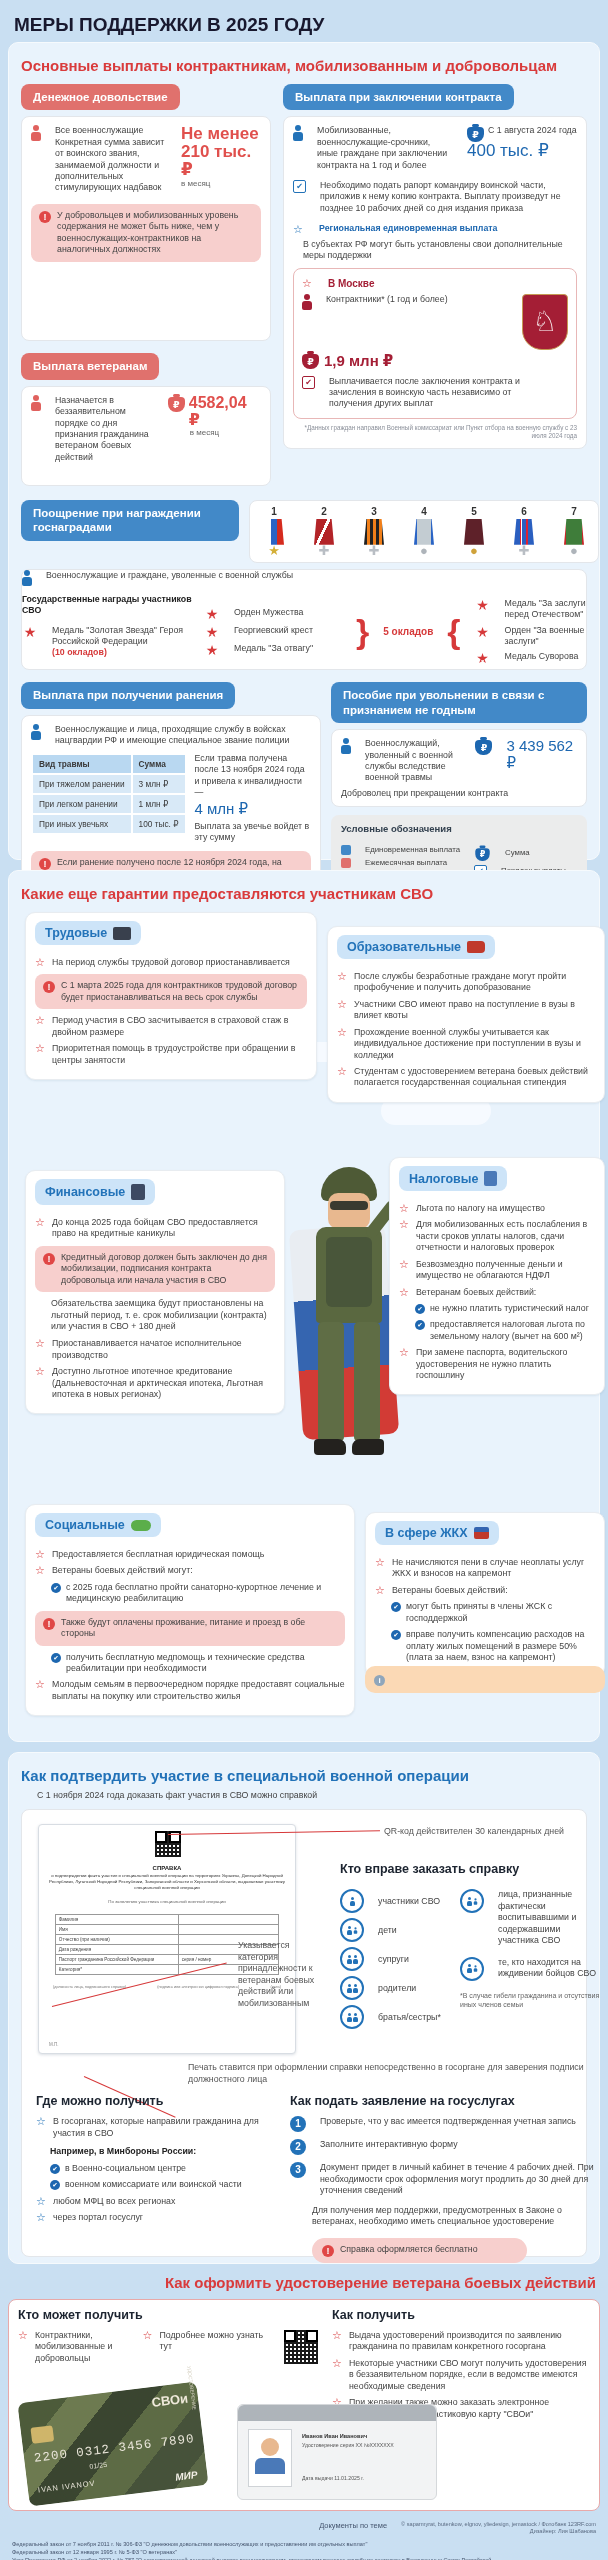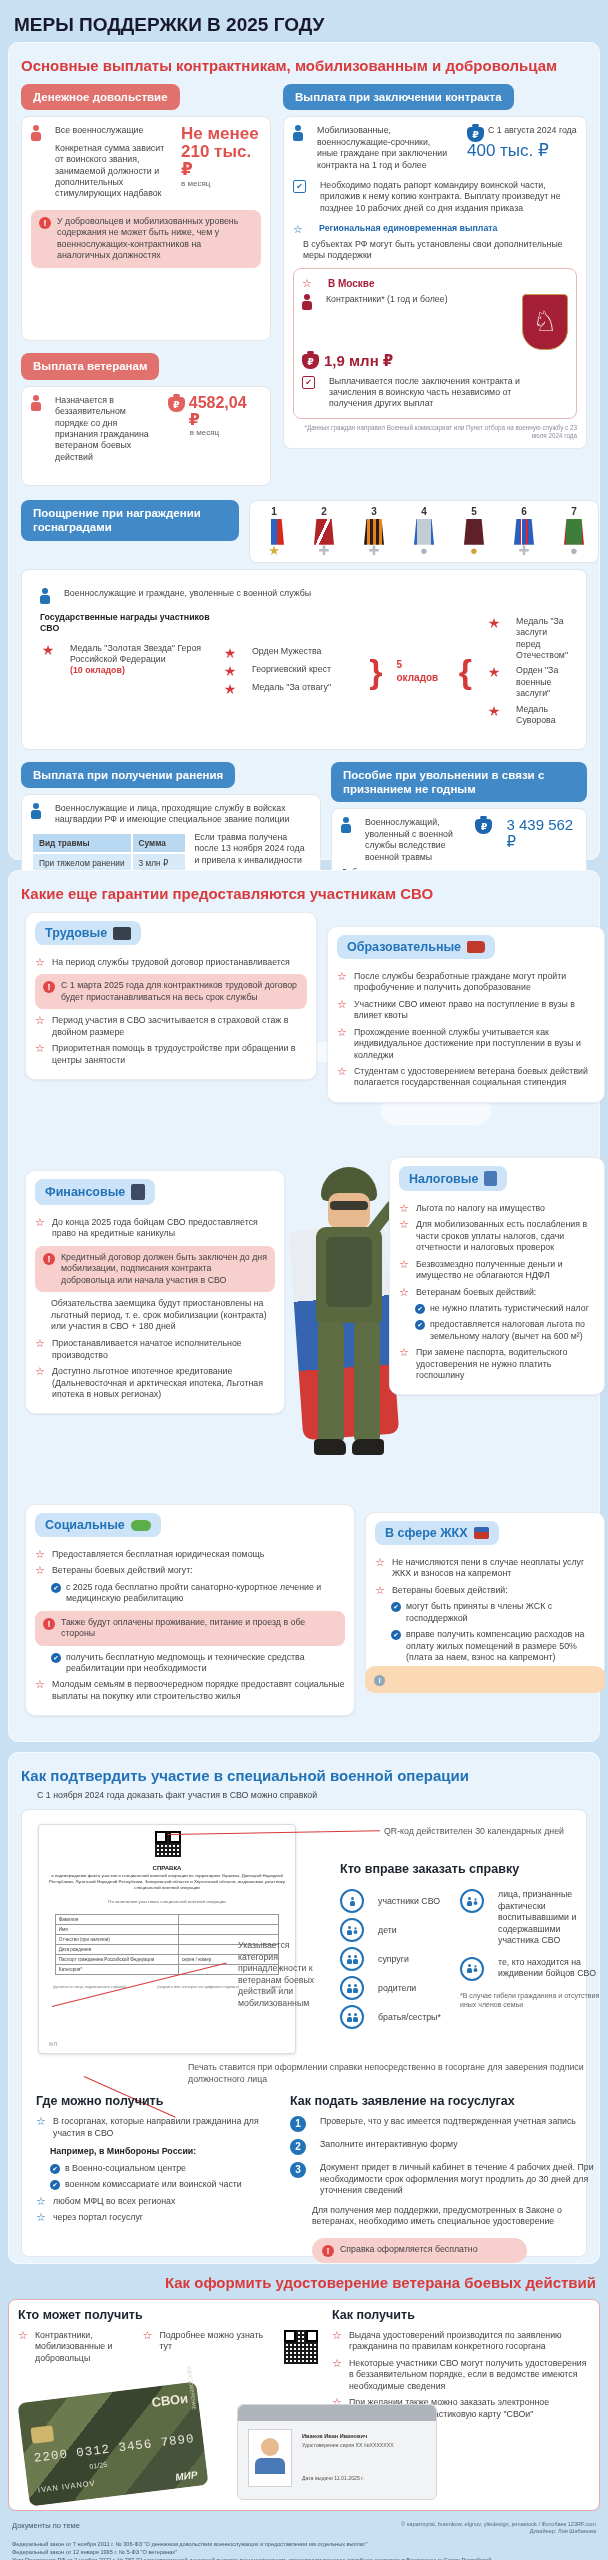--- a/index.html
+++ b/index.html
@@ -93,21 +93,21 @@
 
     <div class="row" style="gap:12px">
 
       <div style="width:250px">
         <div class="badge bred">Денежное довольствие</div>
         <div class="card" style="margin-top:6px;height:225px">
           <div class="row">
             <span class="person red"></span>
             <div class="grow">
               <div class="tx">Все военнослужащие</div>
-              <div class="tx" style="margin-top:6px;width:112px">Конкретная сумма зависит от воинского звания, занимаемой должности и дополнительных стимулирующих надбавок</div>
+              <div class="tx" style="width:112px">Конкретная сумма зависит от воинского звания, занимаемой должности и дополнительных стимулирующих надбавок</div>
             </div>
             <div style="width:88px">
               <div class="amt-red">Не менее 210 тыс. ₽</div>
               <div class="sub">в месяц</div>
             </div>
           </div>
           <div class="alert" style="margin-top:10px">
             <span class="bang">!</span>
             <span class="tx">У добровольцев и мобилизованных уровень содержания не может быть ниже, чем у военнослужащих-контрактников на аналогичных должностях</span>
           </div>
@@ -215,21 +215,21 @@
             </div>
           <div class="medal">
               <div class="mnum">7</div>
               <div class="ribbon m7"></div>
               <div class="mdrop" style="color:#aeb4ba">●</div>
             </div>
         </div>
       </div>
     </div>
 
-    <div class="card" style="margin-top:6px;padding:18px">
+    <div class="card" style="margin-top:6px;padding:0">
       <div class="row">
         <span class="person blue"></span>
         <span class="tx grow">Военнослужащие и граждане, уволенные с военной службы</span>
       </div>
       <div class="row" style="margin-top:8px;gap:10px">
         <div style="width:172px">
           <div class="tx" style="font-weight:bold;color:#222">Государственные награды участников СВО</div>
           <div class="row" style="margin-top:8px">
             <span class="nstar"><span>★</span><b>1</b></span>
             <div>
@@ -765,21 +765,21 @@
           <div style="width:30px;height:16px;border-radius:6px 6px 0 0;background:#4a79b8;margin:2px auto 0"></div>
         </div>
         <div style="position:absolute;left:64px;top:28px;font-size:5.6px;color:#333;font-weight:bold;line-height:1.4">Иванов Иван Иванович</div>
         <div style="position:absolute;left:64px;top:37px;font-size:5.2px;color:#555">Удостоверение серия XX №XXXXXXX</div>
         <div style="position:absolute;left:64px;top:70px;font-size:5.2px;color:#555">Дата выдачи 11.01.2025 г.</div>
       </div>
     </div>
   </div>
 
   <div style="padding:4px 4px 0">
-    <div class="row" style="justify-content:space-between">
+    <div class="row" style="justify-content:flex-end">
       <div class="fnote" style="color:#45556e">Документы по теме</div>
       <div style="text-align:right">
         <div class="tiny" style="font-size:5.6px;color:#5b6b82">© saparmyrat, butenkow, elgnov, yliedesign, jemastock / Фотобанк 123RF.com</div>
         <div class="tiny" style="font-size:5.6px;color:#5b6b82">Дизайнер: Лия Шабанова</div>
       </div>
     </div>
     <div style="margin-top:4px;font-size:5.6px;color:#45556e;line-height:1.5;width:480px">
       <div>Федеральный закон от 7 ноября 2011 г. № 306-ФЗ "О денежном довольствии военнослужащих и предоставлении им отдельных выплат"</div>
       <div>Федеральный закон от 12 января 1995 г. № 5-ФЗ "О ветеранах"</div>
       <div>Указ Президента РФ от 2 ноября 2022 г. № 787 "О единовременной денежной выплате военнослужащим, проходящим военную службу по контракту в Вооруженных Силах Российской Федерации, войсках национальной гвардии Российской Федерации"</div>

